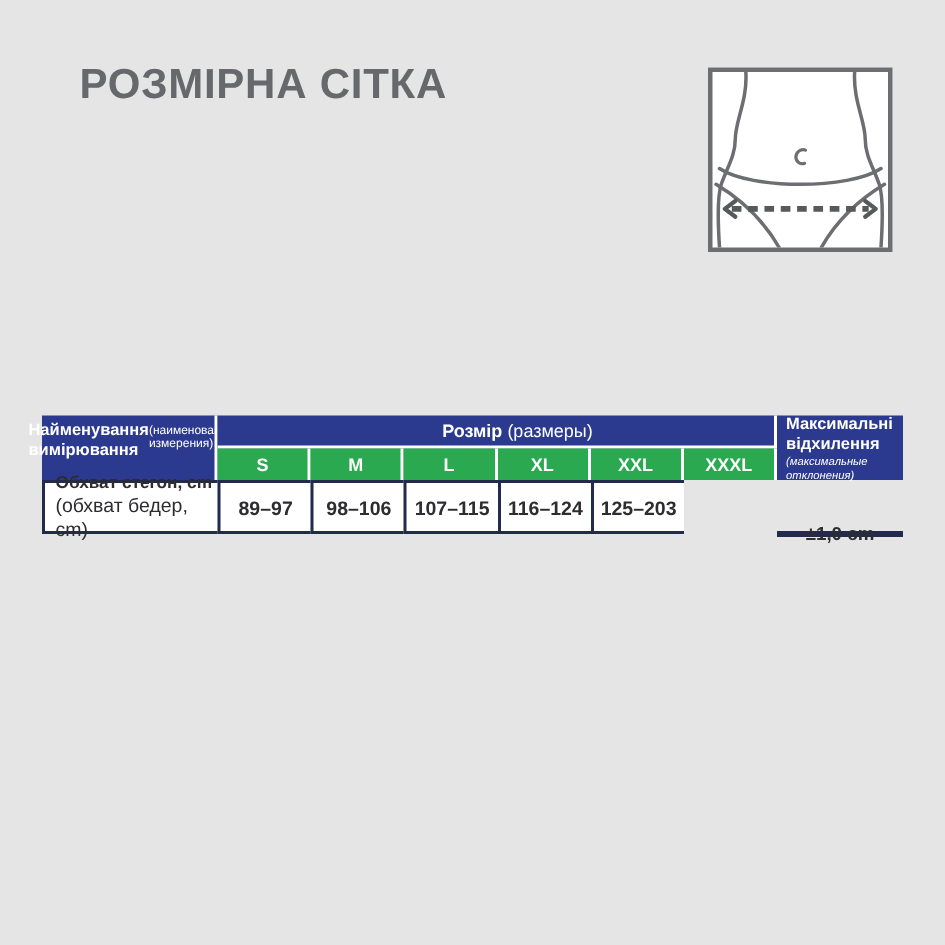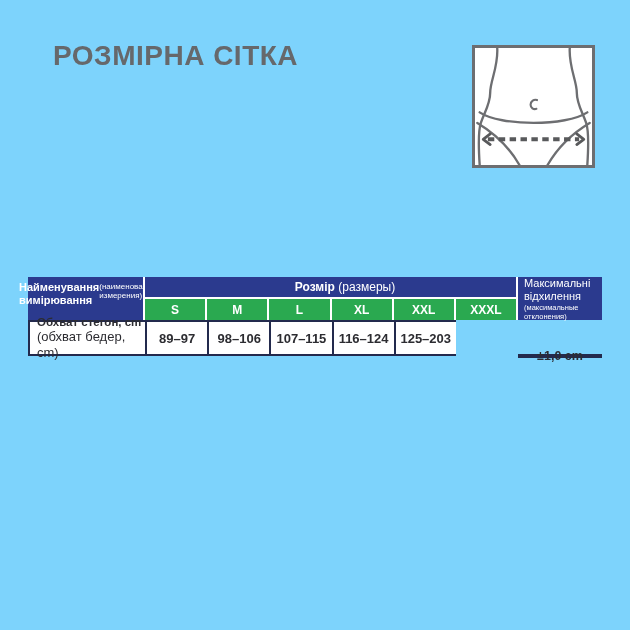--- a/index.html
+++ b/index.html
@@ -1,19 +1,19 @@
 <!DOCTYPE html>
 <html><head>
 <meta charset="utf-8">
 <style>
   html,body{margin:0;padding:0;background:#ffffff;}
   .page{
     position:relative;
     width:630px;height:630px;
-    background:#7dd3fc;
+    background:#e5e5e5;
     font-family:"Liberation Sans", sans-serif;
     overflow:hidden;
   }
   
   .titles{position:absolute;left:53px;top:42px;}
   .title{
     margin:0;
     font-size:28px;
     font-weight:bold;
     letter-spacing:0.5px;
@@ -72,22 +72,22 @@
     font-size:12px;font-weight:bold;
     grid-row:2;
   }
   .g1{grid-column:2;} .g2{grid-column:3;} .g3{grid-column:4;}
   .g4{grid-column:5;} .g5{grid-column:6;} .g6{grid-column:7;}
   .c3{
     grid-column:8;grid-row:1/3;
     padding:4px 2px 3px 6px;
     display:flex;flex-direction:column;justify-content:center;
   }
-  .c3 .b-lines{font-size:11px;font-weight:normal;line-height:1.15;}
-  .c3 .s-lines{font-size:7.5px;line-height:1.1;margin-top:2px;}
+  .c3 .b-lines{font-size:11px;font-weight:bold;line-height:1.15;}
+  .c3 .s-lines{font-size:7.5px;line-height:1.1;margin-top:2px;font-style:italic;}
   .drow{
     grid-row:3;
     background:#ffffff;color:#2c2c31;
     border-top:2px solid #232a4d;
     border-bottom:2px solid #232a4d;
     border-left:2px solid #232a4d;
     display:flex;align-items:center;justify-content:center;
     font-size:13px;font-weight:bold;
   }
   .dlabel{

